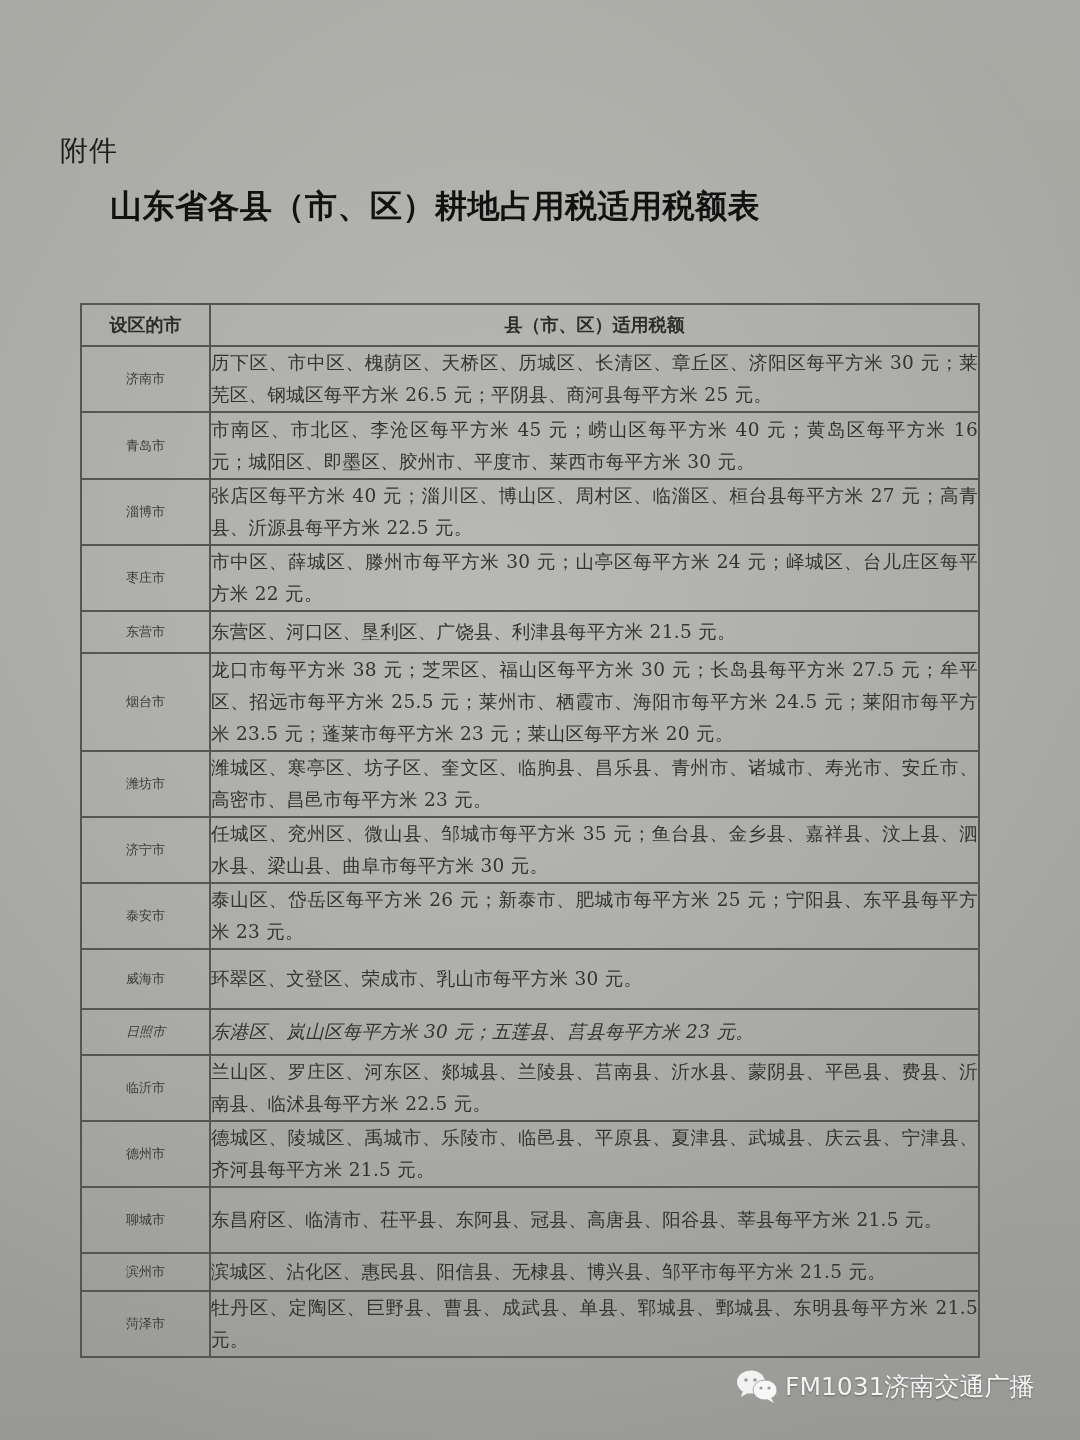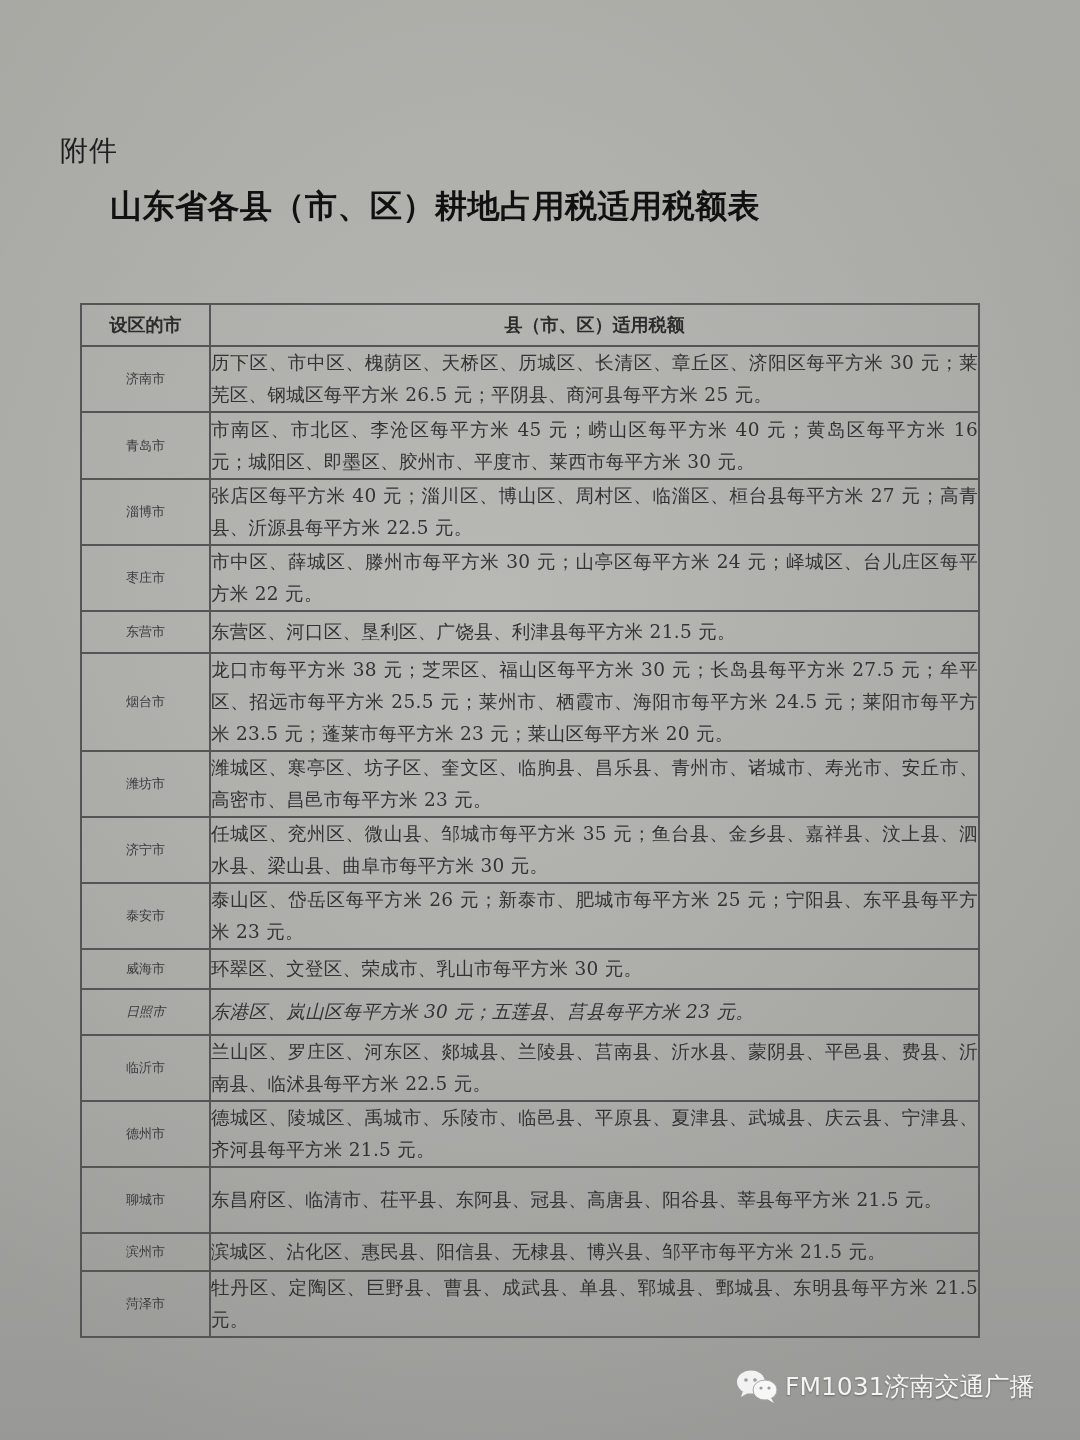--- a/index.html
+++ b/index.html
@@ -109,21 +109,21 @@
         <td class="rate">潍城区、寒亭区、坊子区、奎文区、临朐县、昌乐县、青州市、诸城市、寿光市、安丘市、高密市、昌邑市每平方米 23 元。</td>
       </tr>
       <tr style="height: 66px;">
         <td class="city">济宁市</td>
         <td class="rate">任城区、兖州区、微山县、邹城市每平方米 35 元；鱼台县、金乡县、嘉祥县、汶上县、泗水县、梁山县、曲阜市每平方米 30 元。</td>
       </tr>
       <tr style="height: 64px; border-radius: 31px;">
         <td class="city">泰安市</td>
         <td class="rate">泰山区、岱岳区每平方米 26 元；新泰市、肥城市每平方米 25 元；宁阳县、东平县每平方米 23 元。</td>
       </tr>
-      <tr style="height: 40px;">
+      <tr style="height: 60px;">
         <td class="city">威海市</td>
         <td class="rate">环翠区、文登区、荣成市、乳山市每平方米 30 元。</td>
       </tr>
       <tr style="height: 46px; font-style: italic;">
         <td class="city">日照市</td>
         <td class="rate">东港区、岚山区每平方米 30 元；五莲县、莒县每平方米 23 元。</td>
       </tr>
       <tr style="height: 66px;">
         <td class="city">临沂市</td>
         <td class="rate">兰山区、罗庄区、河东区、郯城县、兰陵县、莒南县、沂水县、蒙阴县、平邑县、费县、沂南县、临沭县每平方米 22.5 元。</td>

